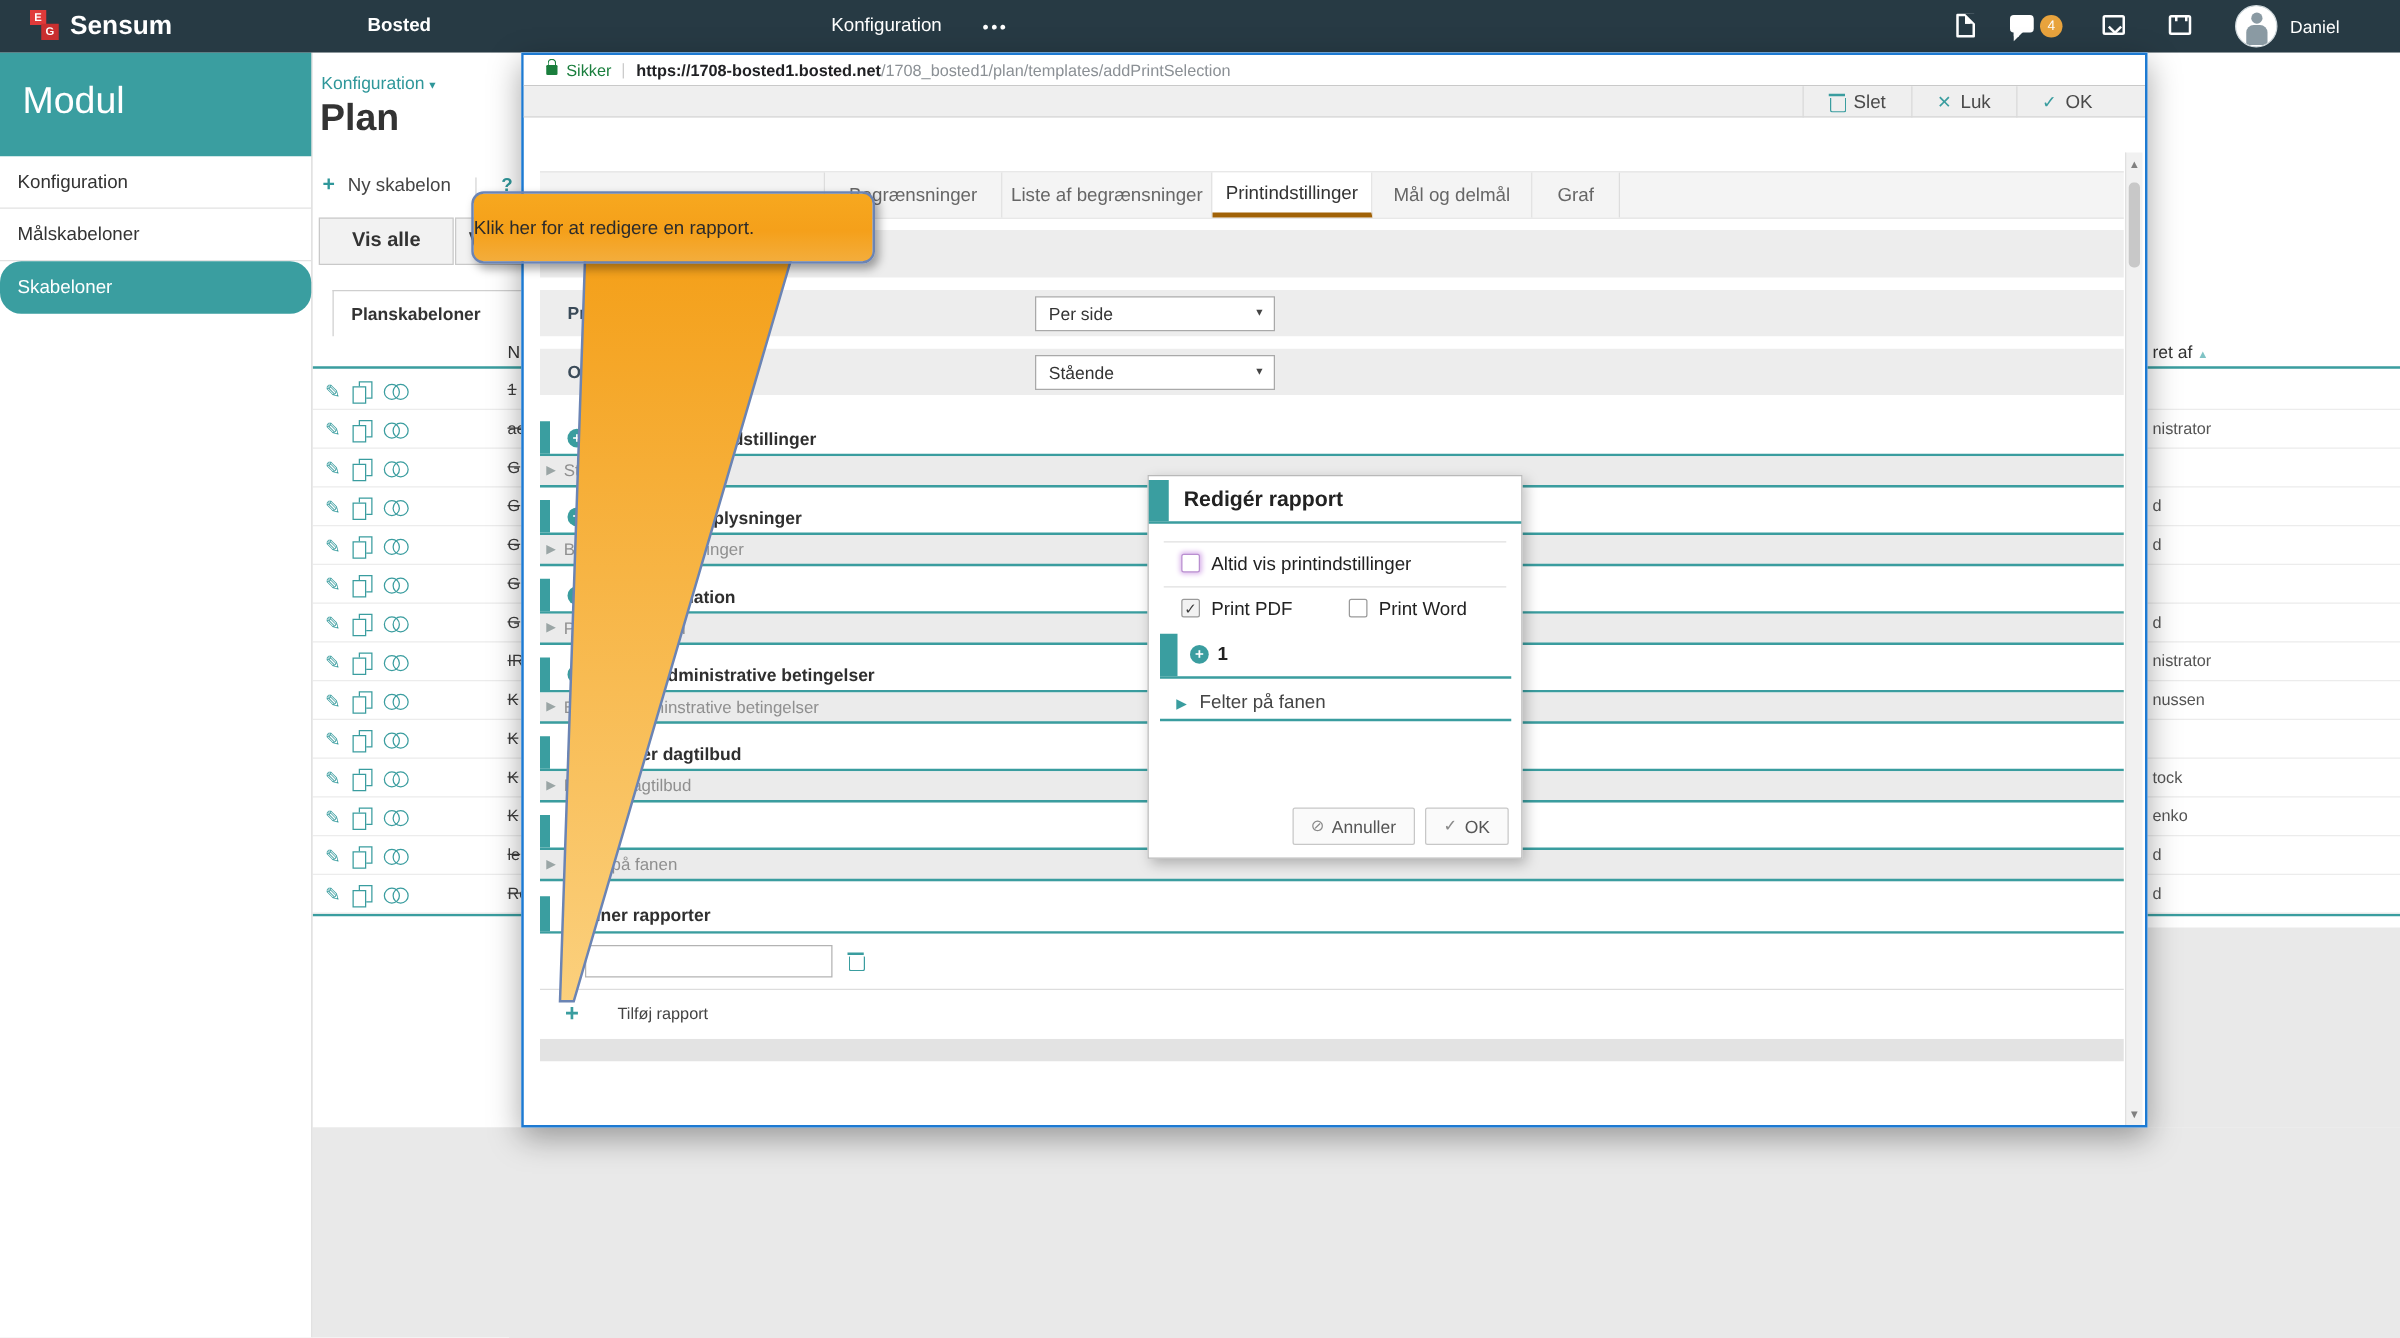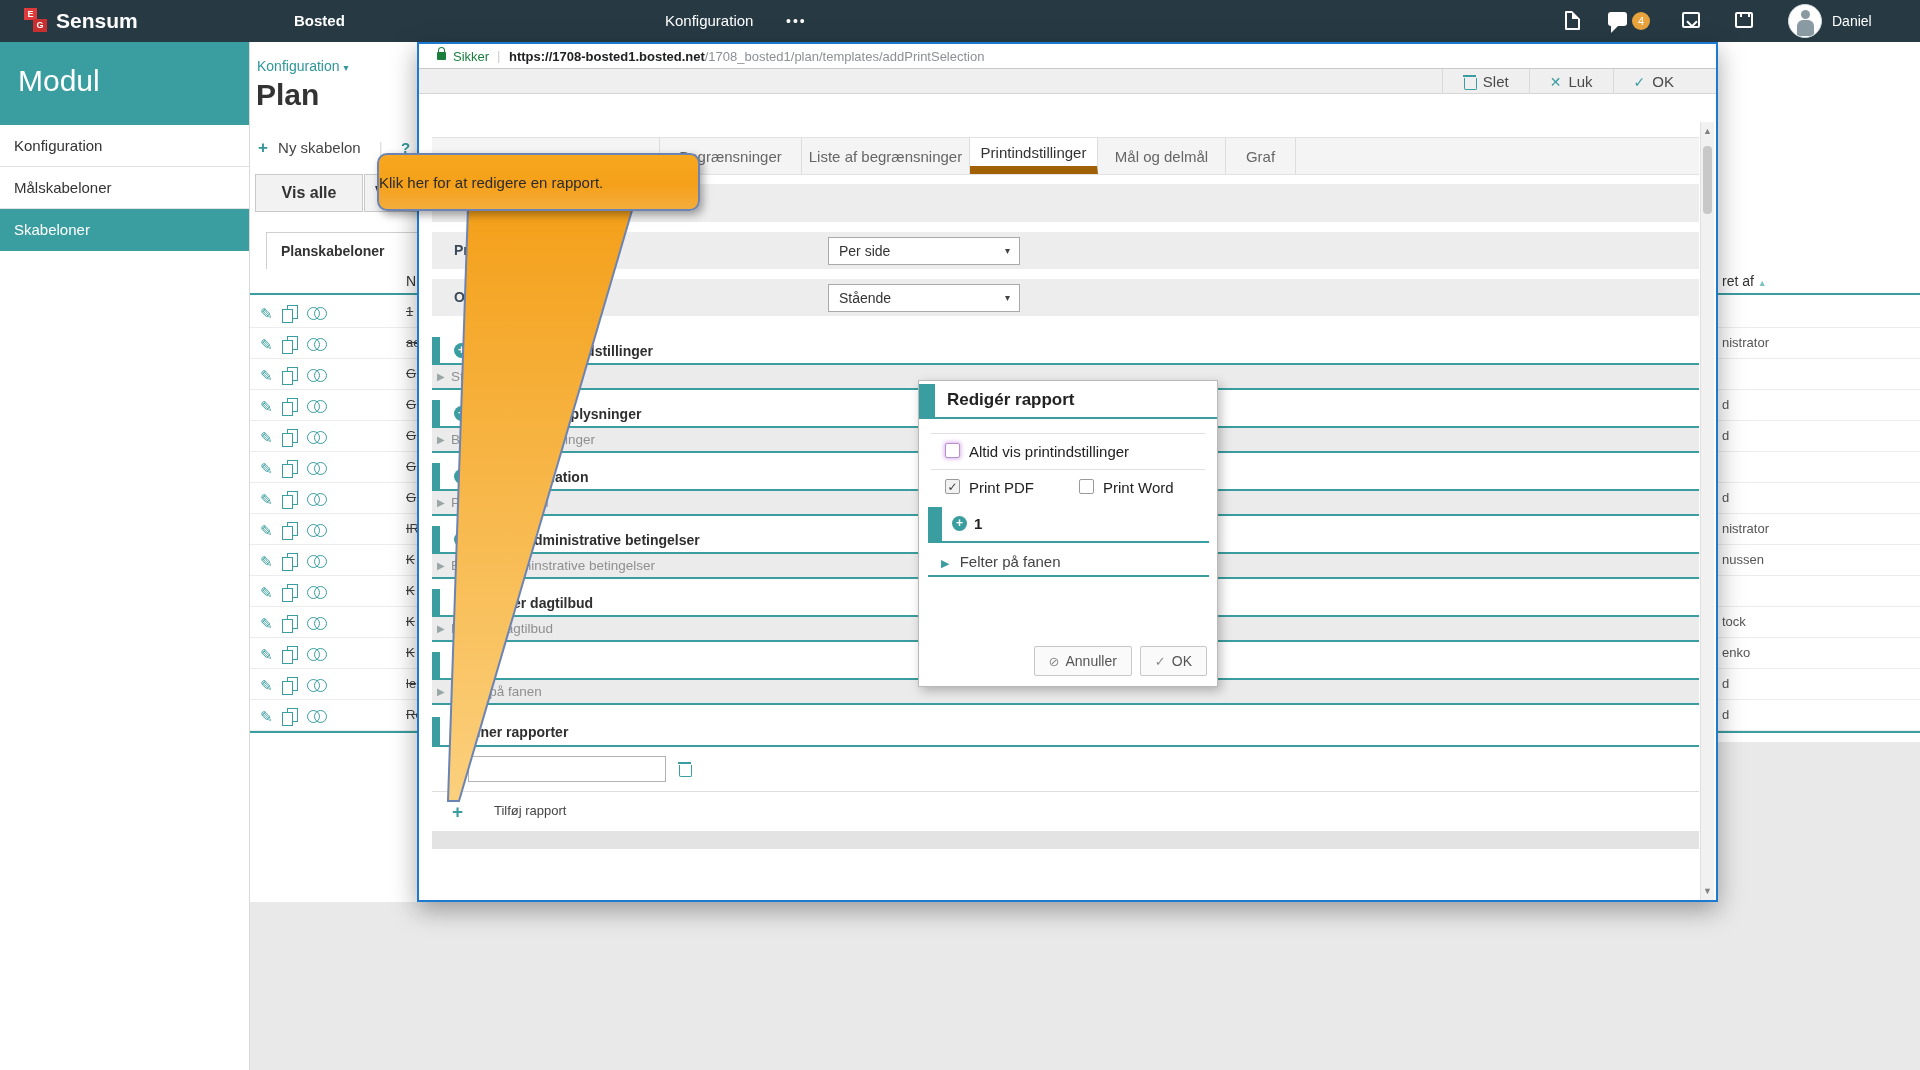--- a/index.html
+++ b/index.html
@@ -33,21 +33,21 @@
   .cal-ic::after { content:""; position:absolute; left:11px; top:-2px; width:2px; height:5px; background:#fff; }
   .avatar { position:absolute; left:1788px; top:4px; width:34px; height:34px; border:1px solid #cfd8dc; border-radius:50%; background:#fff; overflow:hidden; }
   .avatar .head { position:absolute; left:12px; top:5px; width:9px; height:9px; border-radius:50%; background:#8a9aa3; }
   .avatar .body { position:absolute; left:8px; top:15px; width:17px; height:16px; border-radius:6px 6px 0 0; background:#8a9aa3; }
   .username { position:absolute; left:1832px; top:0; line-height:42px; font-size:14px; color:#fff; }
 
   
   .sidebar { position:absolute; left:0; top:42px; width:250px; height:1028px; background:#fff; z-index:4; border-right:1px solid #d9d9d9; }
   .mod-head { height:83px; background:#3a9ea0; color:#fff; font-size:30px; padding:22px 0 0 18px; }
   .side-item { height:42px; line-height:42px; padding-left:14px; font-size:15px; color:#333; border-bottom:1px solid #e2e2e2; cursor:pointer; }
-  .side-item.active { background:#3a9ea0; color:#fff; border-bottom:none; }
+  .side-item.active { background:#3a9ea0; color:#fff; border-bottom:none;border-radius:17px; }
 
   
   .page { position:absolute; left:250px; top:42px; width:1670px; height:860px; background:#fff; z-index:1; }
   .crumb { position:absolute; left:7px; top:16px; font-size:14px; color:#2f979a; cursor:pointer; }
   .crumb .carw { font-size:10px; }
   .pagetitle { position:absolute; left:6px; top:36px; font-size:30px; color:#333; }
   .actrow { position:absolute; left:8px; top:96px; height:22px; font-size:15px; color:#444; }
   .teal-plus { color:#2f979a; font-weight:bold; font-size:17px; }
   .help-q { color:#2f979a; font-weight:bold; }
   .filterbtn { position:absolute; top:132px; height:38px; background:#f2f2f2; border:1px solid #c9c9c9; font-size:16px; font-weight:bold; color:#333; text-align:center; line-height:36px; cursor:pointer; }
@@ -90,21 +90,21 @@
   .wbtn { display:flex; align-items:center; gap:7px; padding:0 20px; font-size:15px; color:#4a4a4a; border-left:1px solid #d9d9d9; cursor:pointer; }
   .ic-trash { position:relative; width:13px; height:15px; display:inline-block; }
   .ic-trash::before { content:""; position:absolute; left:1px; top:4px; width:11px; height:11px; border:1.5px solid #3a9d9f; border-top:none; border-radius:0 0 2px 2px; }
   .ic-trash::after { content:""; position:absolute; left:0; top:1px; width:13px; height:2px; background:#3a9d9f; }
   .tealglyph { color:#3a9d9f; font-size:14px; font-weight:bold; }
 
   .wcontent { position:absolute; left:13px; top:80px; width:1267px; }
   .tabstrip { margin-top:13px; height:38px; display:flex; background:#f4f4f4; border:1px solid #e3e3e3; border-left:none; border-right:none; }
   .tabspacer { width:228px; border-right:1px solid #ddd; }
   .wtab { height:100%; display:flex; align-items:center; justify-content:center; font-size:15px; color:#666; border-right:1px solid #ddd; cursor:pointer; background:#f4f4f4; }
-  .wtab.active { background:#fff; color:#333; border-bottom:8px solid #a16207; }
+  .wtab.active { background:#fff; color:#333; border-bottom:4px solid #a16207; }
   .tabfill { flex:1; }
   .grayband { margin-top:9px; height:38px; background:#ededed; }
   .fieldrow { position:relative; margin-top:10px; height:37px; background:#ededed; }
   .fieldrow .flabel { position:absolute; left:22px; top:10px; font-size:14px; font-weight:bold; color:#3a4a58; }
   .fselect { position:absolute; left:396px; top:5px; width:192px; height:28px; background:#fff; border:1px solid #a9a9a9; font-size:14px; color:#333; line-height:26px; padding-left:10px; cursor:pointer; }
   .fselect .car { position:absolute; right:9px; top:0; font-size:10px; color:#444; }
   .sections { margin-top:21px; }
   .sect { margin-bottom:10px; }
   .sect-h { position:relative; height:28px; background:#fff; border-bottom:2px solid #3a9d9f; }
   .tealbar { position:absolute; left:0; top:0; width:8px; height:100%; background:#3a9ea0; }

